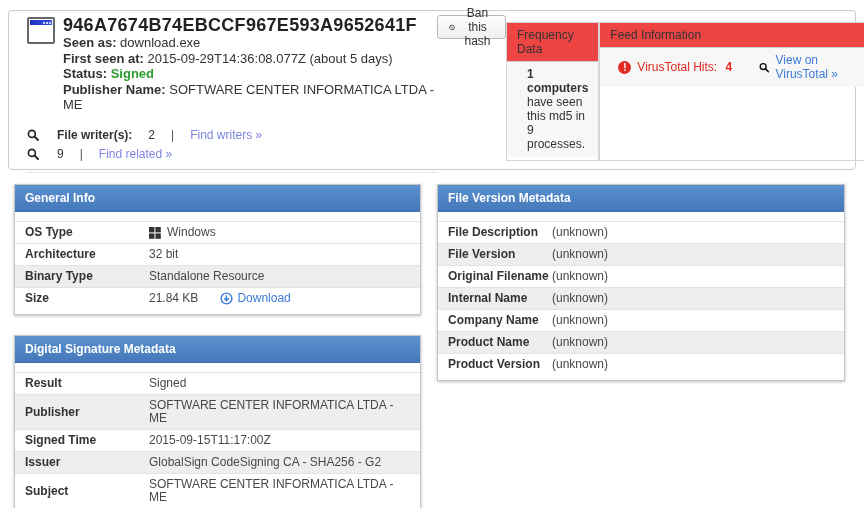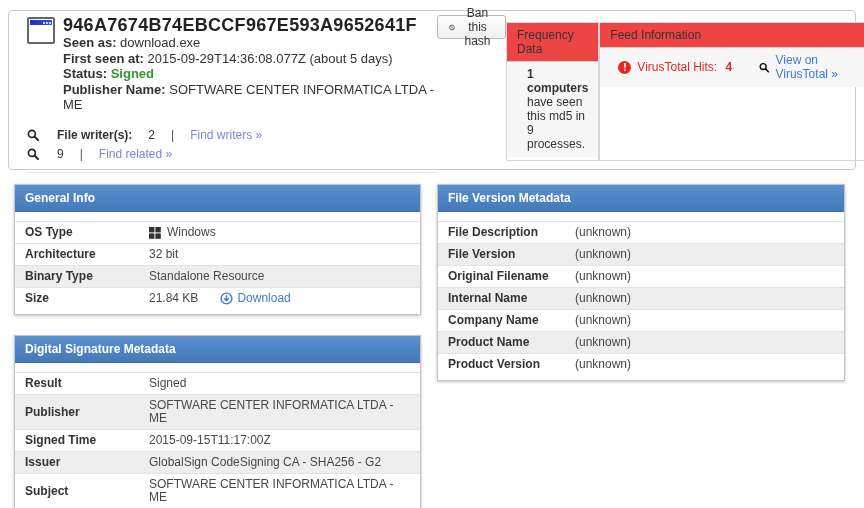--- a/index.html
+++ b/index.html
@@ -56,21 +56,21 @@
   .panel { border:1px solid #c5c5c5; background:#fff; box-shadow:0 1px 3px rgba(0,0,0,.25);
     margin-bottom:20px; }
   .panel-header { background:linear-gradient(#5b91cf,#4478ba); border-bottom:1px solid #3d6ea8;
     color:#fff; font-weight:bold; font-size:12px; padding:6px 10px; }
   .panel-body { padding:9px 0 5px; }
   .prow { display:flex; align-items:center; padding:4px 10px; font-size:12px; line-height:13px;
     border-top:1px solid #e3e3e3; }
   .prow.striped { background:#eee; }
   .plabel { font-weight:bold; color:#333; flex-shrink:0; }
   .w124 .plabel { width:124px; }
-  .w104 .plabel { width:127px; }
+  .w104 .plabel { width:104px; }
   .pvalue { color:#484848; display:flex; align-items:center; gap:6px; }
   .dl-link { display:flex; align-items:flex-end; gap:4px; margin-left:16px; color:#3d7bd9; }
 </style>
 </head>
 <body>
 
 <div>
 
   <div class="top-box">
     <div class="summary-left">

